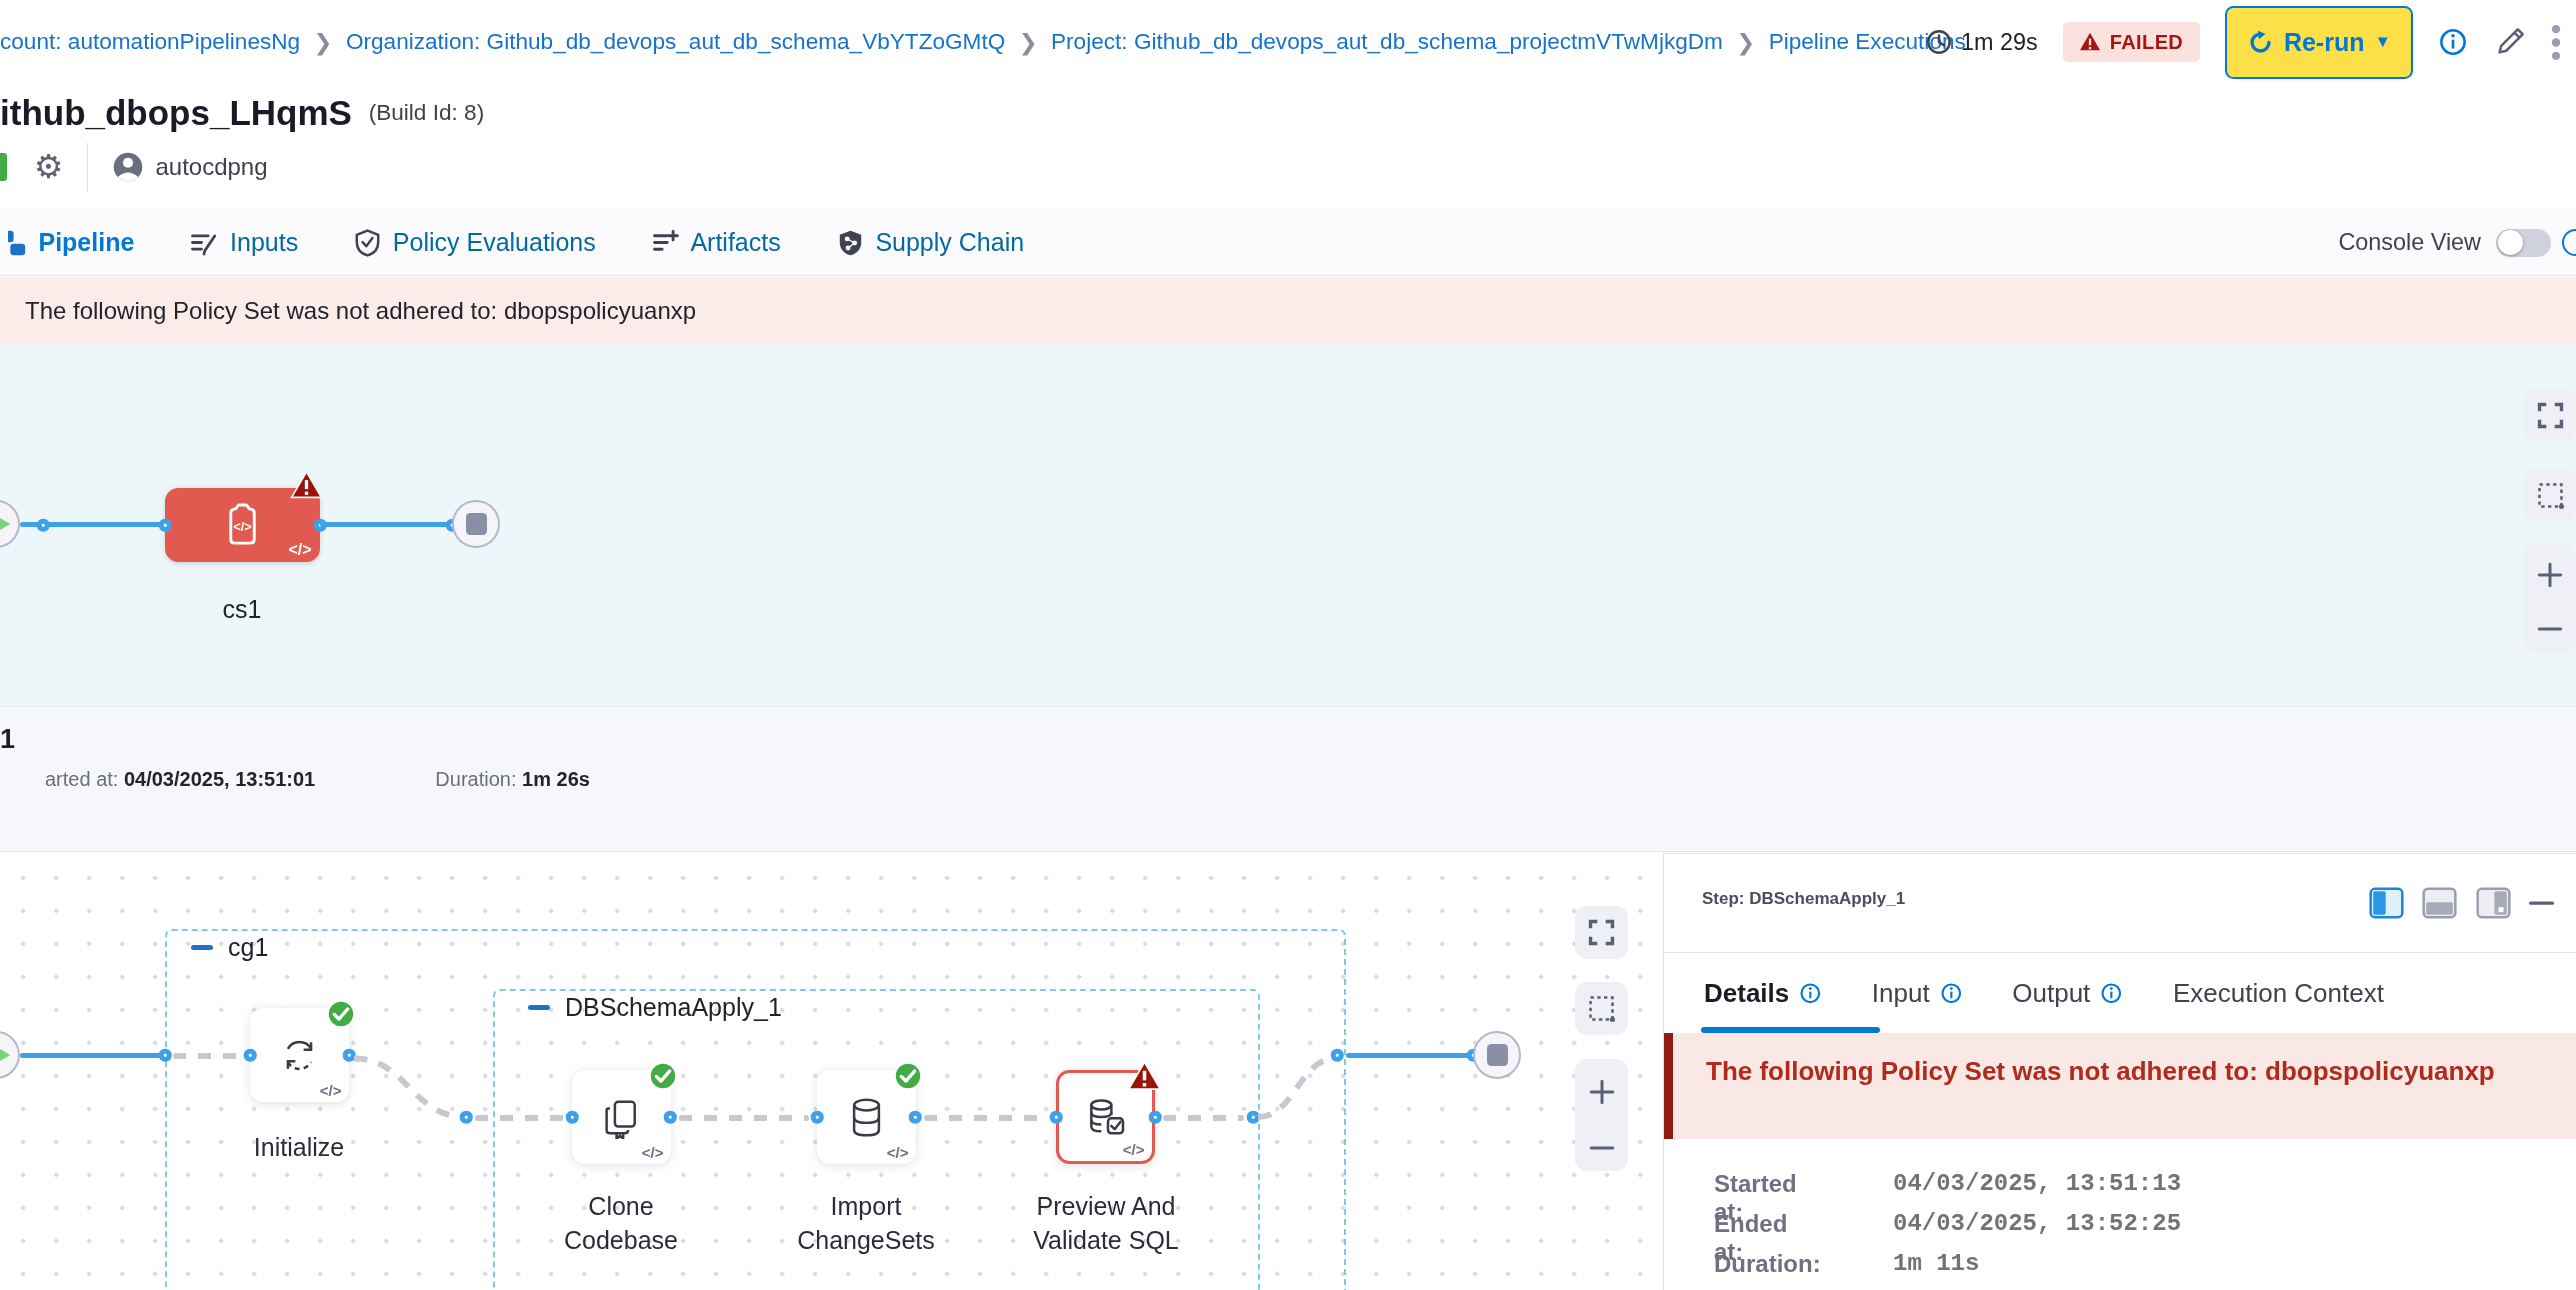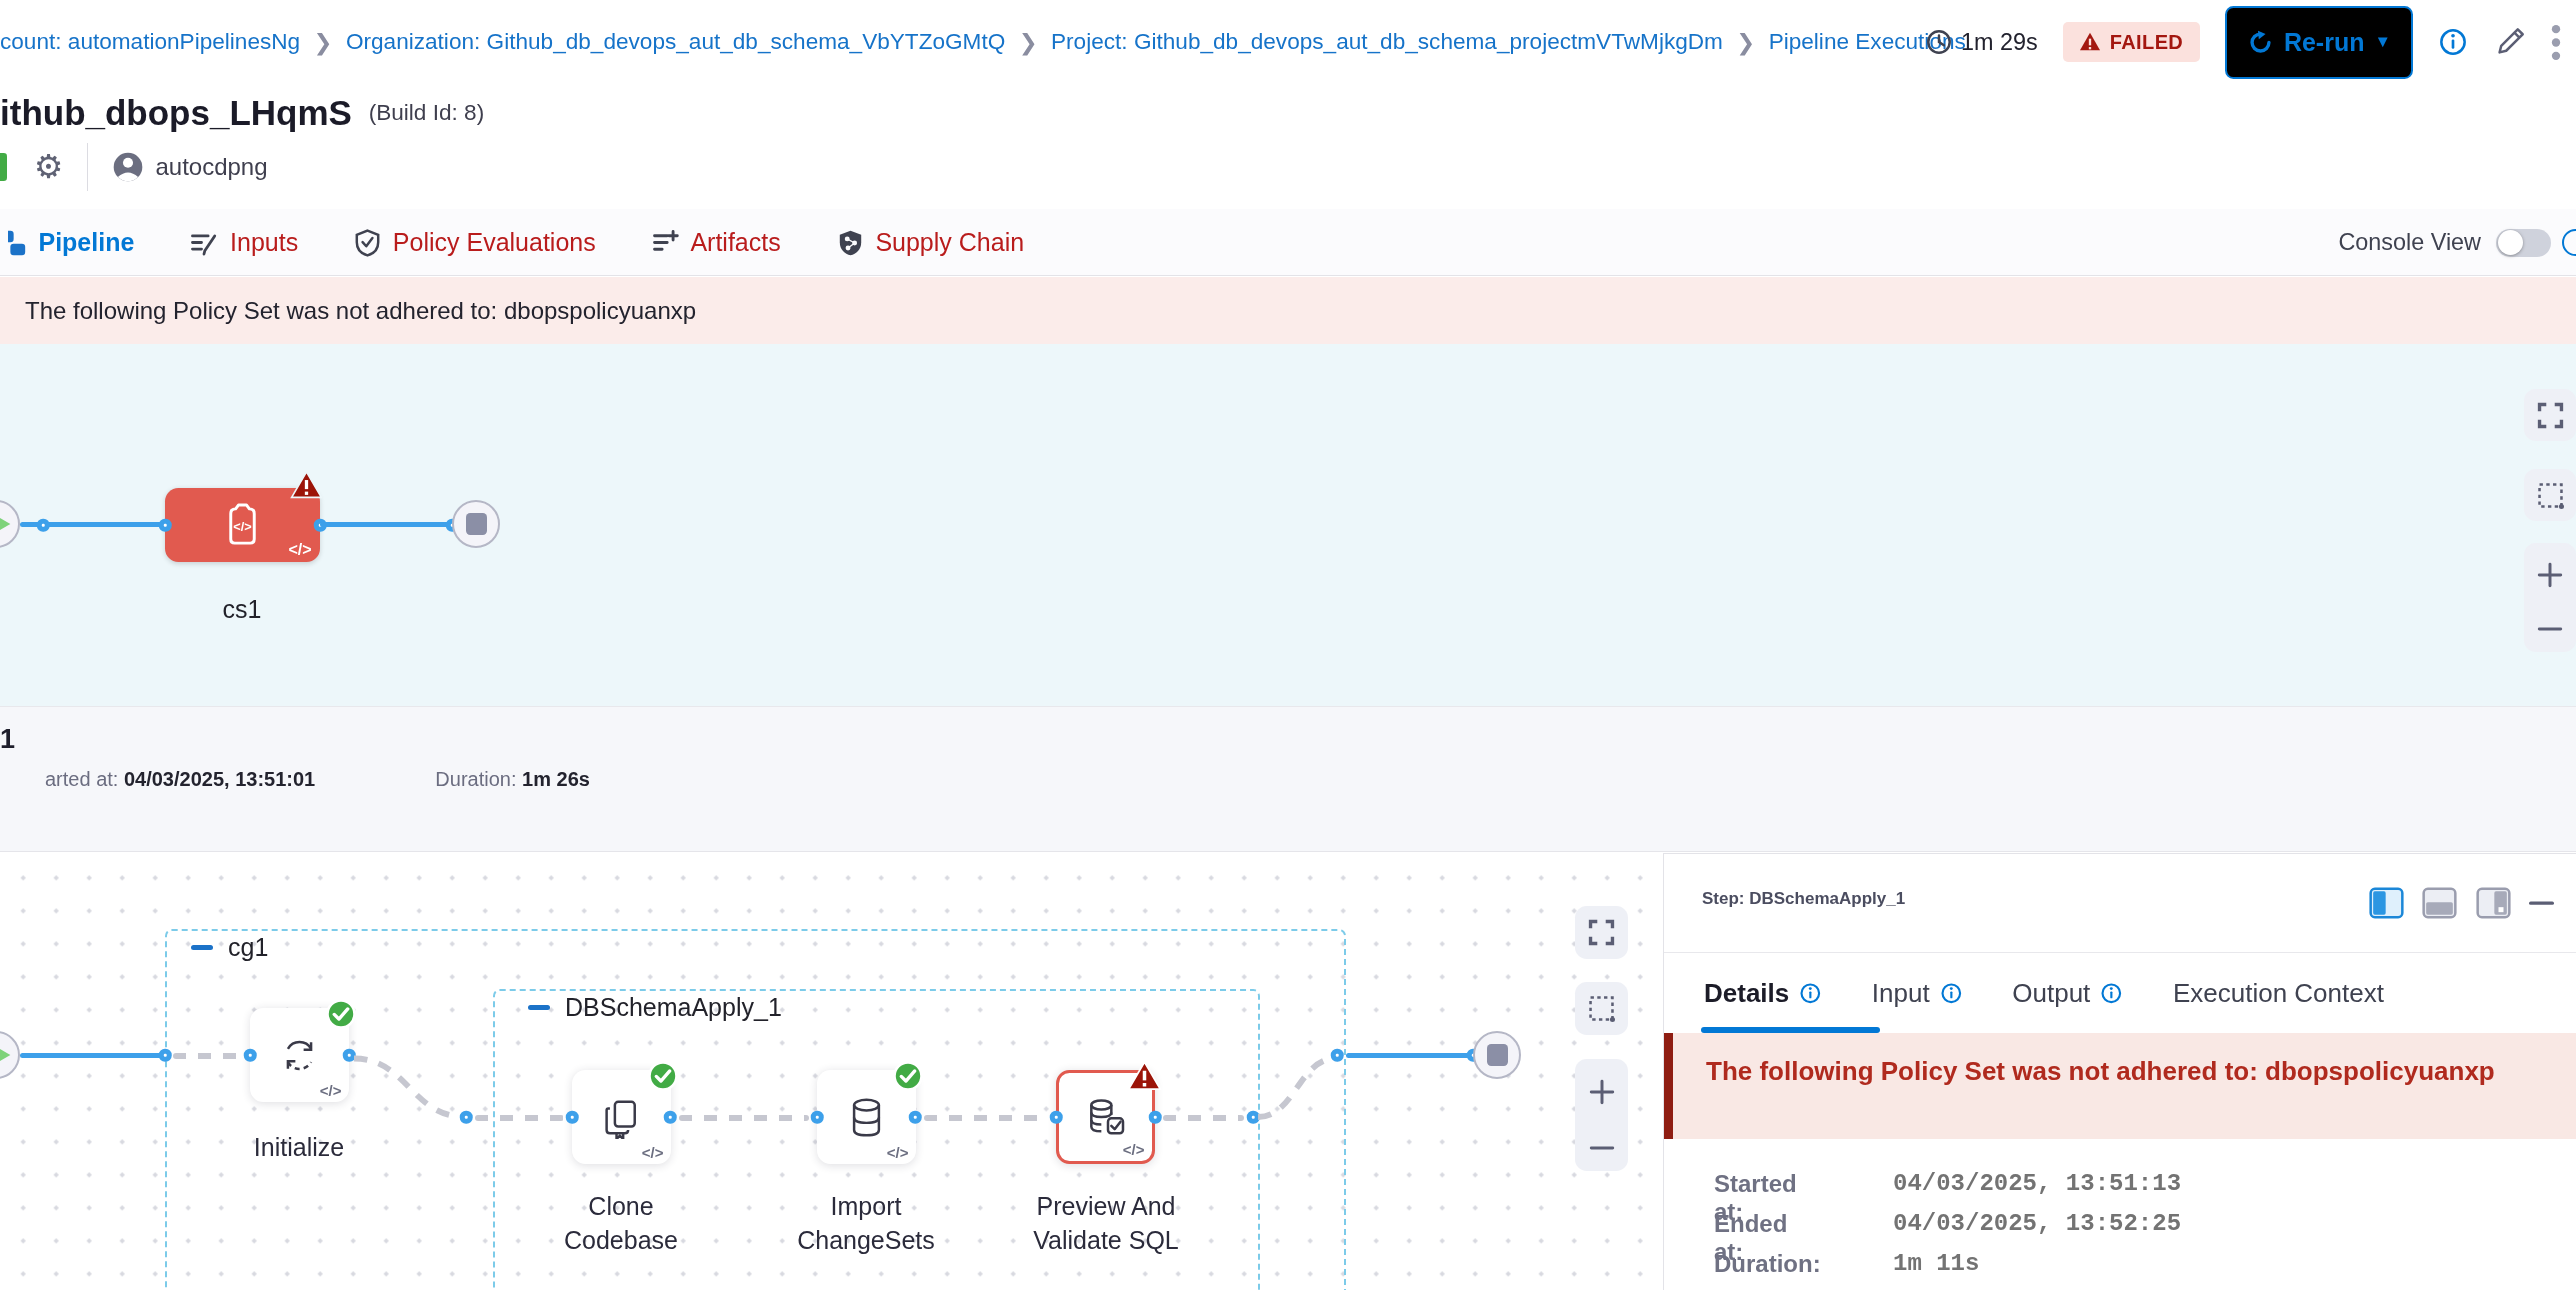--- a/index.html
+++ b/index.html
@@ -10,37 +10,37 @@
   
   .topbar{position:absolute;left:0;top:0;width:2576px;height:84px;background:#fff;}
   .crumbs{position:absolute;left:0;top:0;height:84px;display:flex;align-items:center;gap:13.4px;white-space:nowrap;}
   .crumb{color:#1673c9;font-size:22.6px;cursor:pointer;}
   .crumb-sep{color:#8a8da0;font-size:22.6px;font-weight:bold;}
   .top-right{position:absolute;right:15px;top:0;height:84px;display:flex;align-items:center;gap:25px;}
   .duration-chip{display:flex;align-items:center;gap:8.4px;font-size:23.4px;color:#22222e;}
   .failed-badge{display:flex;align-items:center;gap:8.4px;background:#fbe1dd;color:#a31710;
     font-weight:bold;font-size:20px;letter-spacing:0.4px;padding:8.4px 16.7px;border-radius:5px;}
   .rerun-btn{display:flex;align-items:center;gap:10px;border:2.5px solid #0278d5;color:#0278d5;
-    background:#000000;font-weight:bold;font-size:25px;padding:20px 20px;border-radius:8.4px;cursor:pointer;}
+    background:#fde047;font-weight:bold;font-size:25px;padding:20px 20px;border-radius:8.4px;cursor:pointer;}
   .icon-btn{cursor:pointer;display:flex;align-items:center;justify-content:center;}
 
   
   .title-row{position:absolute;left:0;top:85px;height:55px;display:flex;align-items:center;gap:16.7px;}
   .pipe-title{font-size:35px;font-weight:bold;color:#1b1b28;}
   .build-id{font-size:22.6px;color:#3f3f4e;}
   .meta-row{position:absolute;left:0;top:140px;height:53px;display:flex;align-items:center;}
   .green-sliver{width:6.7px;height:28px;background:#42ab45;border-radius:0 3.3px 3.3px 0;margin-right:27px;}
   .meta-divider{width:1.7px;height:48px;background:#dcdce2;margin:0 23.4px;}
   .gear{font-size:33px;color:#5f6274;cursor:pointer;line-height:1;}
   .user-chip{display:flex;align-items:center;gap:11.7px;font-size:24px;color:#3f3f4e;}
 
   
   .tabsbar{position:absolute;left:0;top:209px;width:2576px;height:67px;background:#fbfbfd;border-bottom:1.7px solid #e3e3e8;}
   .tabs{position:absolute;left:0;top:0;height:67px;display:flex;align-items:center;}
-  .tab{display:flex;align-items:center;gap:11.7px;font-size:25px;color:#b91c1c;padding:0 28px;height:67px;cursor:pointer;position:relative;}
+  .tab{display:flex;align-items:center;gap:11.7px;font-size:25px;color:#0369a1;padding:0 28px;height:67px;cursor:pointer;position:relative;}
   .tab.first{padding-left:8.4px;}
   .tab.active{color:#0278d5;font-weight:bold;}
   .tab-underline{position:absolute;left:0;top:269px;width:159px;height:5.9px;background:#0278d5;border-radius:3.3px 3.3px 0 0;}
   .console-view{position:absolute;right:25px;top:0;height:67px;display:flex;align-items:center;gap:15px;font-size:23.4px;color:#3f4250;}
   .toggle{width:55px;height:28px;background:#cfd2dc;border-radius:14px;position:relative;cursor:pointer;}
   .toggle .knob{position:absolute;left:1.7px;top:1.7px;width:25px;height:25px;background:#fff;border-radius:50%;box-shadow:0 0.8px 3.3px rgba(0,0,0,.35);}
   .half-info{position:absolute;right:-13.4px;top:20px;width:27px;height:27px;border:2.5px solid #0278d5;border-radius:50%;}
 
   
   .banner{position:absolute;left:0;top:277px;width:2576px;height:67px;background:#fbecea;display:flex;align-items:center;}

